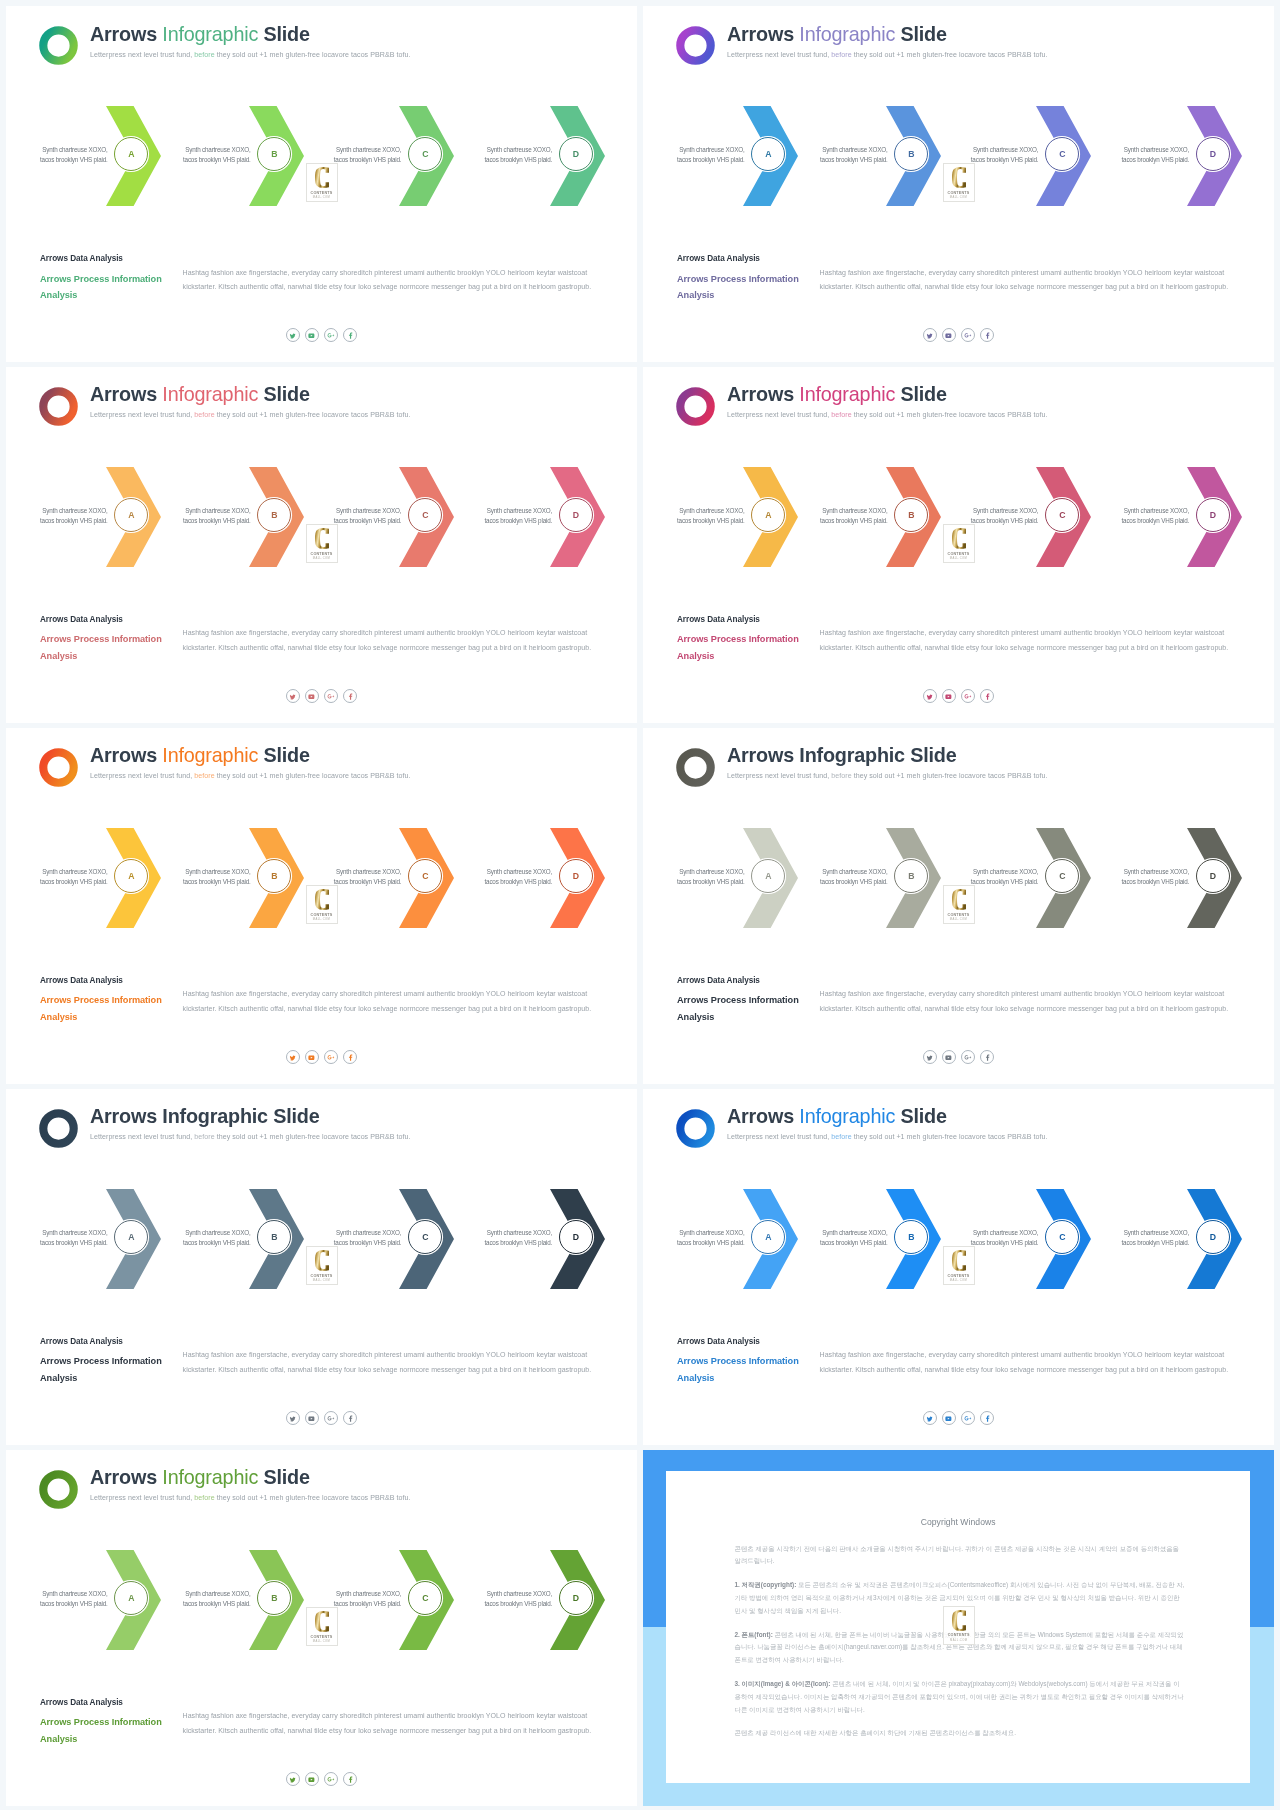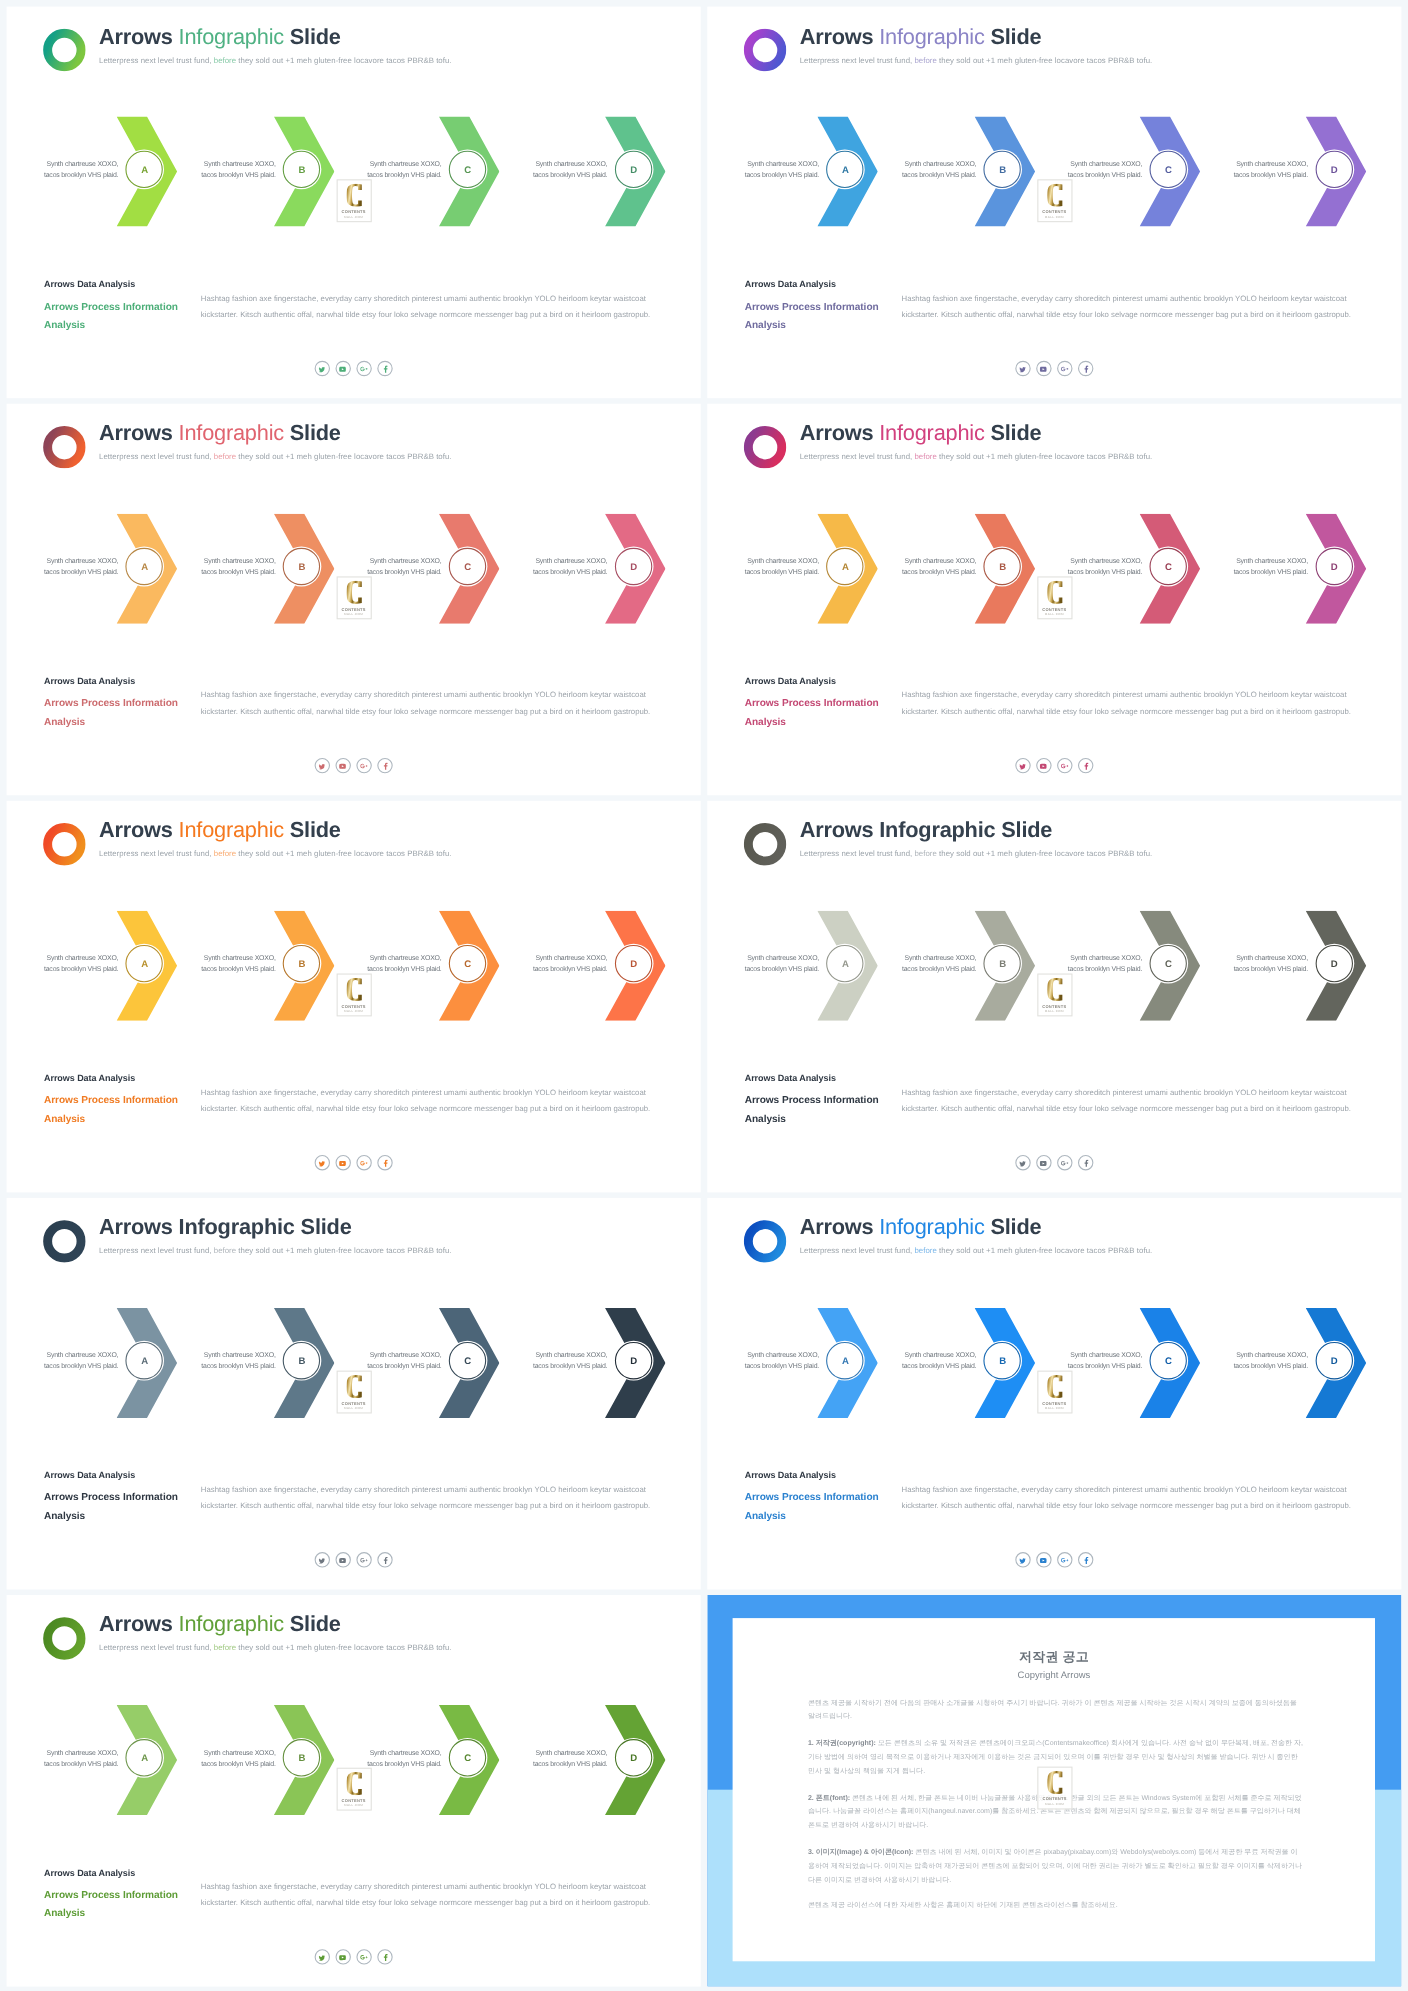--- a/index.html
+++ b/index.html
@@ -862,22 +862,21 @@
       <svg width="7.4" height="7.4" viewBox="0 0 12 12" fill="#5d9c36">
             <path d="M6.72 11V6.27h1.59l.24-1.85H6.72V3.24c0-.53.15-.9.91-.9h.98V.68A13.1 13.1 0 0 0 7.19.61c-1.41 0-2.38.86-2.38 2.45v1.36H3.22v1.85h1.59V11h1.91z"></path>
           </svg>
         </a>
       </div>
     </div>
     <div class="slide">
       <div class="cp" style="background:#449cf2">
     <div class="cpband" style="background:#ade0fb"></div>
     <div class="cpcard">
-      <div class="cph1">저작권 공고</div>
-      <div class="cph2">Copyright Arrows</div>
+      <div class="cph2">Copyright Windows</div>
       <div class="cpbody">
             <p>콘텐츠 제공을 시작하기 전에 다음의 판매사 소개글을 시청하여 주시기 바랍니다. 귀하가 이 콘텐츠 제공을 시작하는 것은 시작시 계약의 보증에 동의하셨음을 알려드립니다.</p>
             <p><b>1. 저작권(copyright):</b><span> 모든 콘텐츠의 소유 및 저작권은 콘텐츠메이크오피스(Contentsmakeoffice) 회사에게 있습니다. 사전 승낙 없이 무단복제, 배포, 전송한 자, 기타 방법에 의하여 영리 목적으로 이용하거나 제3자에게 이용하는 것은 금지되어 있으며 이를 위반할 경우 민사 및 형사상의 처벌을 받습니다. 위반 시 종인한 민사 및 형사상의 책임을 지게 됩니다.</span></p>
             <p><b>2. 폰트(font):</b><span> 콘텐츠 내에 된 서체, 한글 폰트는 네이버 나눔글꼴을 사용하였습니다. 한글 외의 모든 폰트는 Windows System에 포함된 서체를 준수로 제작되었습니다. 나눔글꼴 라이선스는 홈페이지(hangeul.naver.com)를 참조하세요. 폰트는 콘텐츠와 함께 제공되지 않으므로, 필요할 경우 해당 폰트를 구입하거나 대체폰트로 변경하여 사용하시기 바랍니다.</span></p>
             <p><b>3. 이미지(Image) &amp; 아이콘(Icon):</b><span> 콘텐츠 내에 된 서체, 이미지 및 아이콘은 pixabay(pixabay.com)와 Webdolys(webolys.com) 등에서 제공한 무료 저작권을 이용하여 제작되었습니다. 이미지는 압축하여 재가공되어 콘텐츠에 포함되어 있으며, 이에 대한 권리는 귀하가 별도로 확인하고 필요할 경우 이미지를 삭제하거나 다른 이미지로 변경하여 사용하시기 바랍니다.</span></p>
             <p>콘텐츠 제공 라이선스에 대한 자세한 사항은 홈페이지 하단에 기재된 콘텐츠라이선스를 참조하세요.</p>
           </div>
     </div>
     <div class="wm" style="left:299.7px;top:155.6px">
      <svg class="wmC" viewBox="0 0 56 84">

